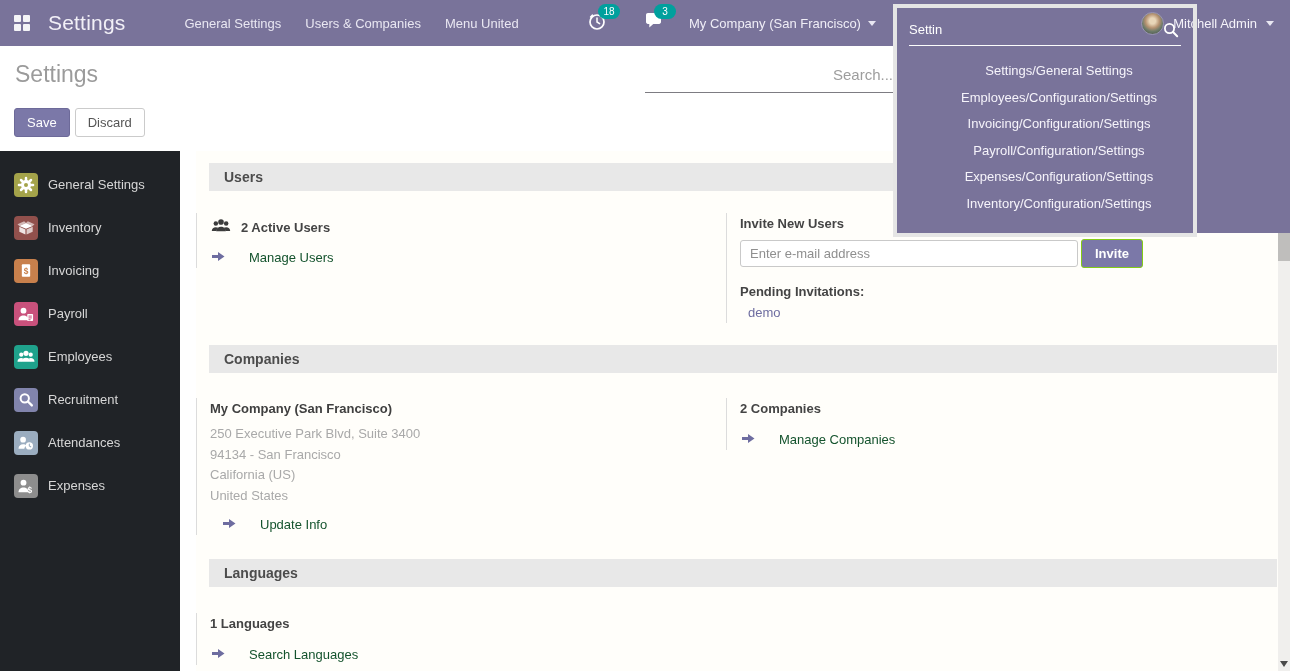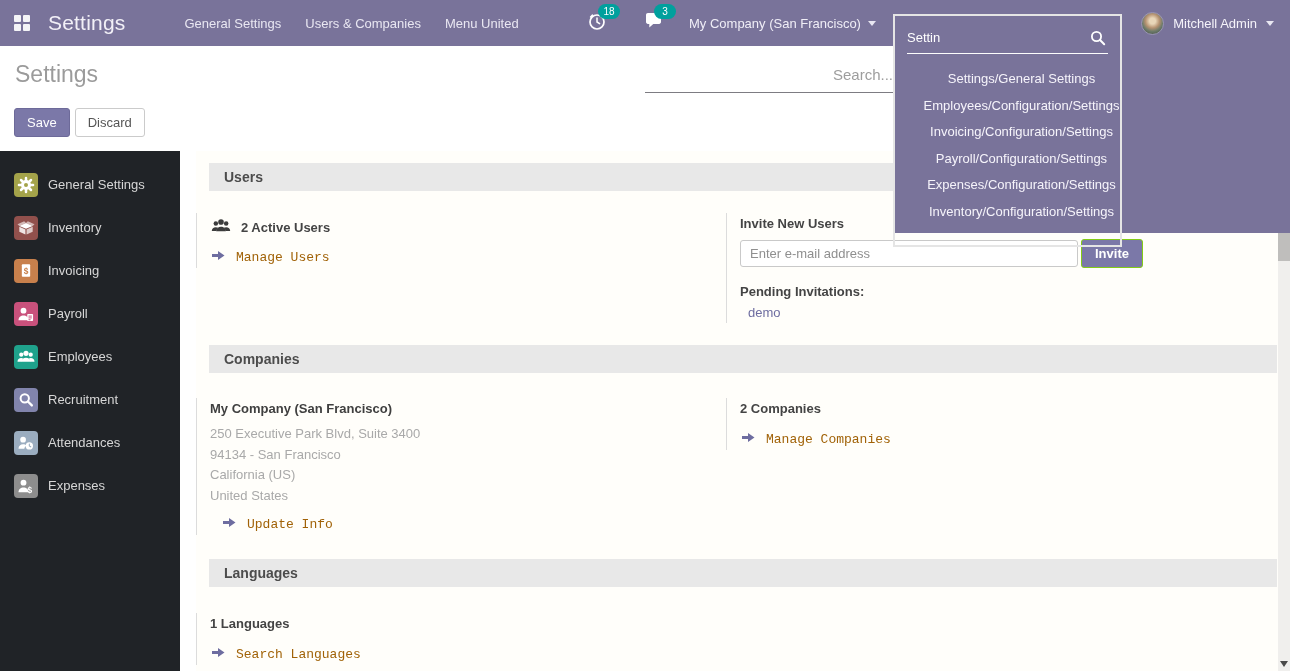--- a/index.html
+++ b/index.html
@@ -17,21 +17,21 @@
   .tray-item { position:relative; cursor:pointer; }
   .tray-item + .tray-item { margin-left:37px; }
   .badge { position:absolute; top:-8px; left:10px; min-width:22px; height:15px; border-radius:8px; color:#fff; font-size:10px; line-height:15px; text-align:center; padding:0 4px; }
   .company-switcher { margin-left:26px; display:flex; align-items:center; gap:7px; color:#f0eef7; font-size:13px; cursor:pointer; white-space:nowrap; }
   .caret-down { width:0; height:0; border-left:4px solid transparent; border-right:4px solid transparent; border-top:5px solid #e9e7f2; display:inline-block; }
 
   
   .top-panel { position:absolute; top:0; left:893px; right:0; height:233px; background:#79739a; z-index:40; }
   .user-chip { position:absolute; top:0; right:16px; height:46px; display:flex; align-items:center; gap:9px; color:#f5f3fa; font-size:13px; cursor:pointer; }
   .avatar { width:23px; height:23px; border-radius:50%; border:1px solid #9a95b5; background:radial-gradient(circle at 50% 38%, #e8d6b8 18%, #b59271 42%, #6d7b6a 62%, #3e4540 100%); }
-  .search-box { position:absolute; top:14px; left:0; width:229px; height:233px; border:2px solid #e5e5e5; }
+  .search-box { position:absolute; top:4px; left:0; width:304px; height:233px; border:4px solid #e5e5e5; }
   .sd-input-row { position:relative; margin:8px 12px 0 12px; border-bottom:1px solid #fdfdfd; }
   .sd-input { width:100%; background:transparent; border:none; outline:none; color:#ffffff; font-size:13px; padding:6px 24px 8px 0; font-family:"Liberation Sans", sans-serif; }
   .sd-mag { position:absolute; right:2px; top:6px; }
   .sd-results { list-style:none; margin-top:12px; padding-left:28px; }
   .sd-results li { font-size:13px; color:#f6f4fb; line-height:26.6px; cursor:pointer; white-space:nowrap;text-align:center; }
 
   
   .control { position:absolute; top:46px; left:0; right:0; height:105px; background:#fff; }
   .page-title { position:absolute; left:15px; top:15px; font-size:23px; font-weight:500; color:#9b9b9b; }
   .cp-btns { position:absolute; left:14px; top:62px; display:flex; gap:5px; }
@@ -53,21 +53,21 @@
   .band { margin:12px 1px 0 13px; height:28px; line-height:28px; background:#e8e8e8; padding-left:15px; font-size:14px; font-weight:bold; color:#4c4c4c; }
   .body-row { display:flex; }
   .body-users { padding:22px 0 10px; }
   .body-companies { padding:25px 0 12px; }
   .body-languages { padding:26px 0 6px; }
   .colL { width:530px; flex:0 0 auto; }
   .colR { flex:1; }
   .blk { border-left:1px solid #dcdcdc; padding:3px 0 3px 13px; }
   .bold-line { font-size:13px; font-weight:bold; color:#444; }
   .icon-text { display:flex; align-items:center; gap:9px; }
-  .link-row { margin-top:11px; display:flex; align-items:center; gap:11px; font-size:13px; color:#a16207; cursor:pointer; padding-left:2px;font-family:Liberation Mono, monospace; }
+  .link-row { margin-top:11px; display:flex; align-items:center; gap:24px; font-size:13px; color:#14532d; cursor:pointer; padding-left:2px; }
   .muted-line { font-size:13px; color:#a9a9a9; line-height:20.5px; }
   .addr { margin-top:8px; }
   .invite-row { margin-top:8px; display:flex; align-items:center; }
   .email-input { width:338px; height:27px; border:1px solid #c9c9c9; border-radius:3px; padding:0 9px; font-size:13px; color:#555; outline:none; font-family:"Liberation Sans", sans-serif; }
   .email-input::placeholder { color:#8f8f8f; }
   .btn-invite { margin-left:3px; border:1px solid #84cc16; color:#ffffff; font-weight:bold; padding:6px 13px; }
   .pending { margin-top:16px; }
   .pending-link { margin-top:6px; padding-left:8px; font-size:13px; color:#6e6da0; cursor:pointer; }
 
   

